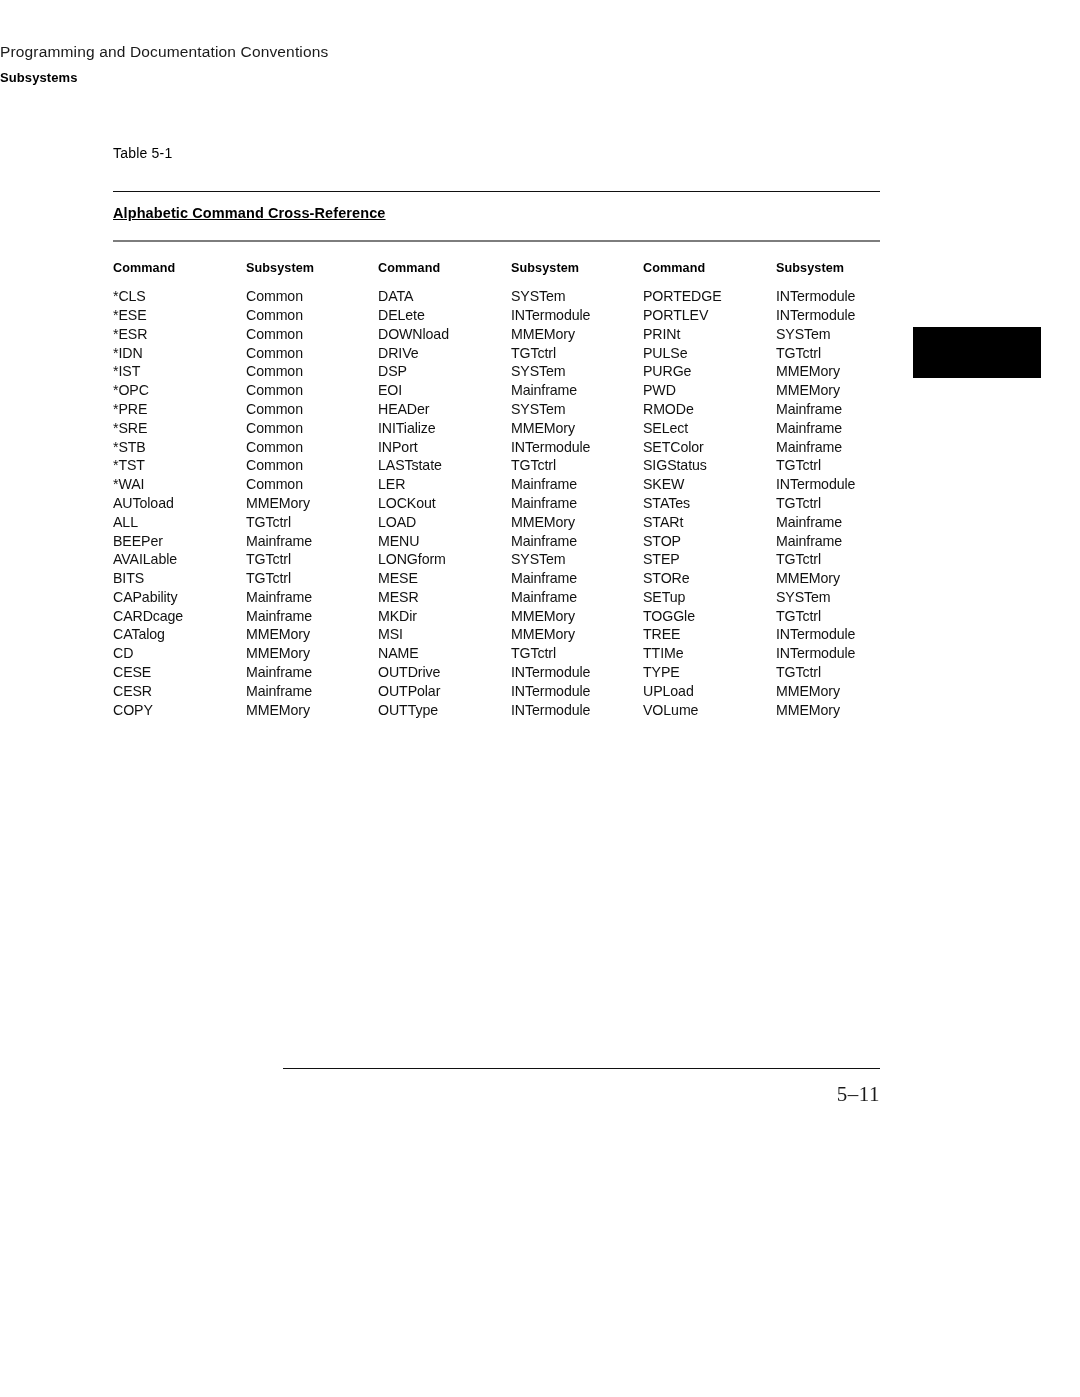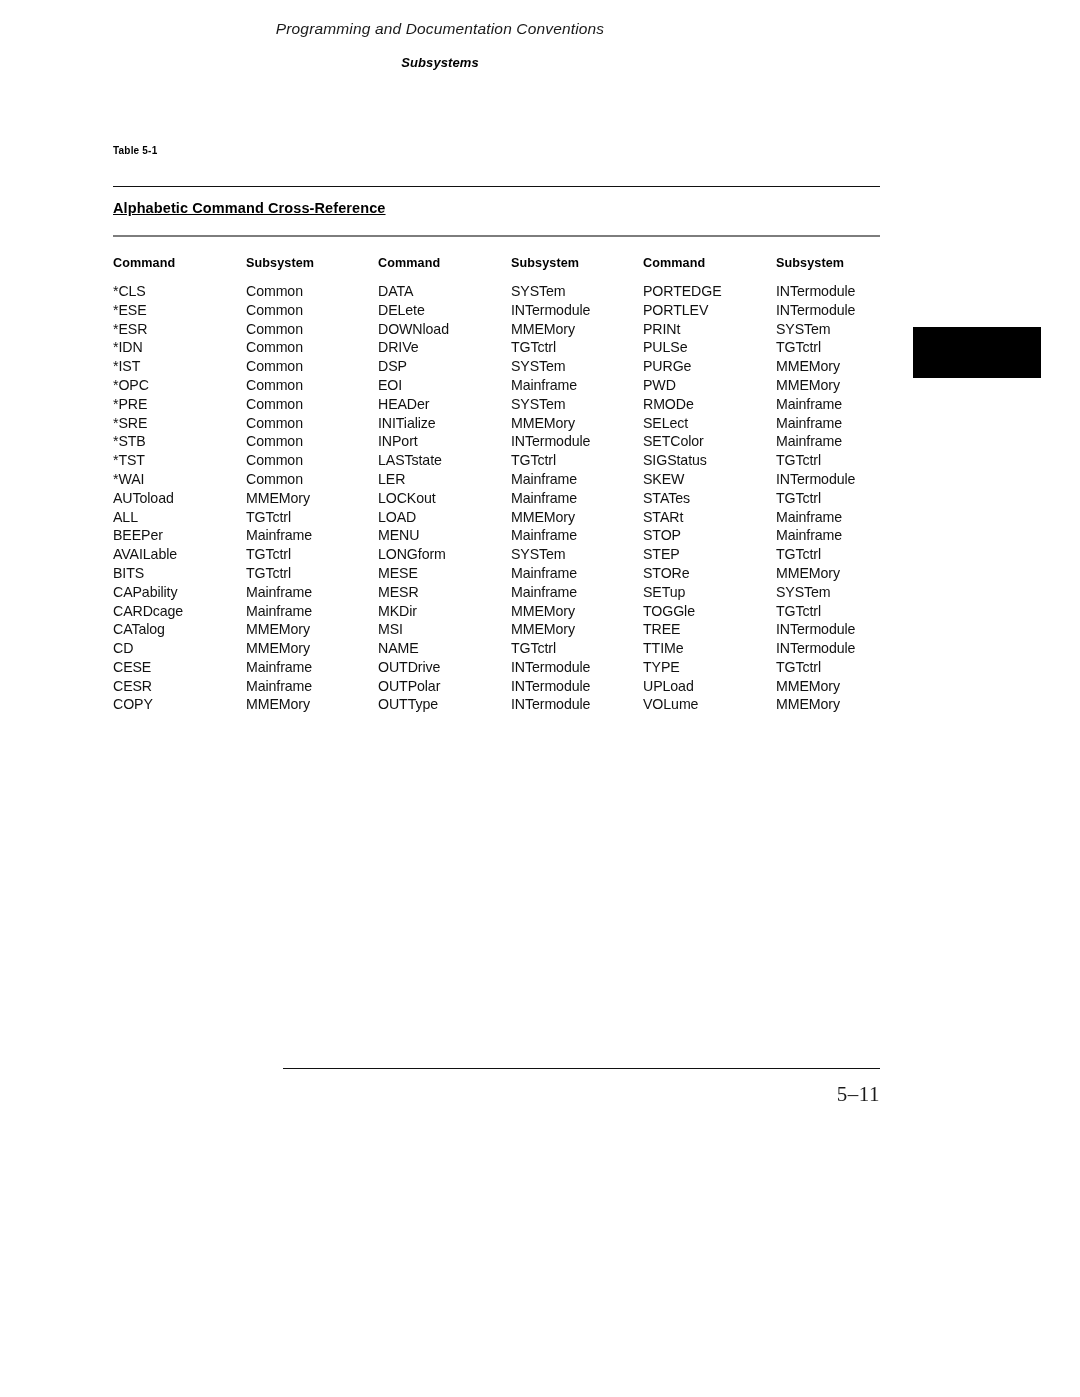--- a/index.html
+++ b/index.html
@@ -13,61 +13,60 @@
     position: relative;
     font-family: "Liberation Sans", sans-serif;
     color: #000000;
     overflow: hidden;
   }
 
   
   #running-head {
     position: absolute;
     left: 0;
-    top: 19px;
+    top: 42px;
     width: 880px;
-    text-align: center;
-    font-style: italic;
+    text-align: left;
   }
   #running-head .rh-title {
     font-size: 15.5px;
     font-weight: normal;
     letter-spacing: 0.15px;
     color: #1a1a1a;
     line-height: 1.25;
   }
   #running-head .rh-sub {
     font-size: 13px;
     font-weight: bold;
     letter-spacing: 0.1px;
     color: #000;
     line-height: 1.35;
-    margin-top: 16px;
+    margin-top: 8px;
   }
 
   
   #thumb-tab {
     position: absolute;
     left: 913px;
     top: 327px;
     width: 128px;
     height: 51px;
     background: #000000;
   }
 
   
   #table-block {
     position: absolute;
     left: 113px;
     top: 144px;
     width: 767px;
   }
   #table-number {
-    font-size: 10px;
-    font-weight: bold;
+    font-size: 14px;
+    font-weight: normal;
     letter-spacing: 0.2px;
     margin-bottom: 17px;
     line-height: 1.3;
   }
   .rule-thin {
     height: 0;
     border-top: 1.6px solid #111111;
     margin-top: 29px;
   }
   .rule-thick {

